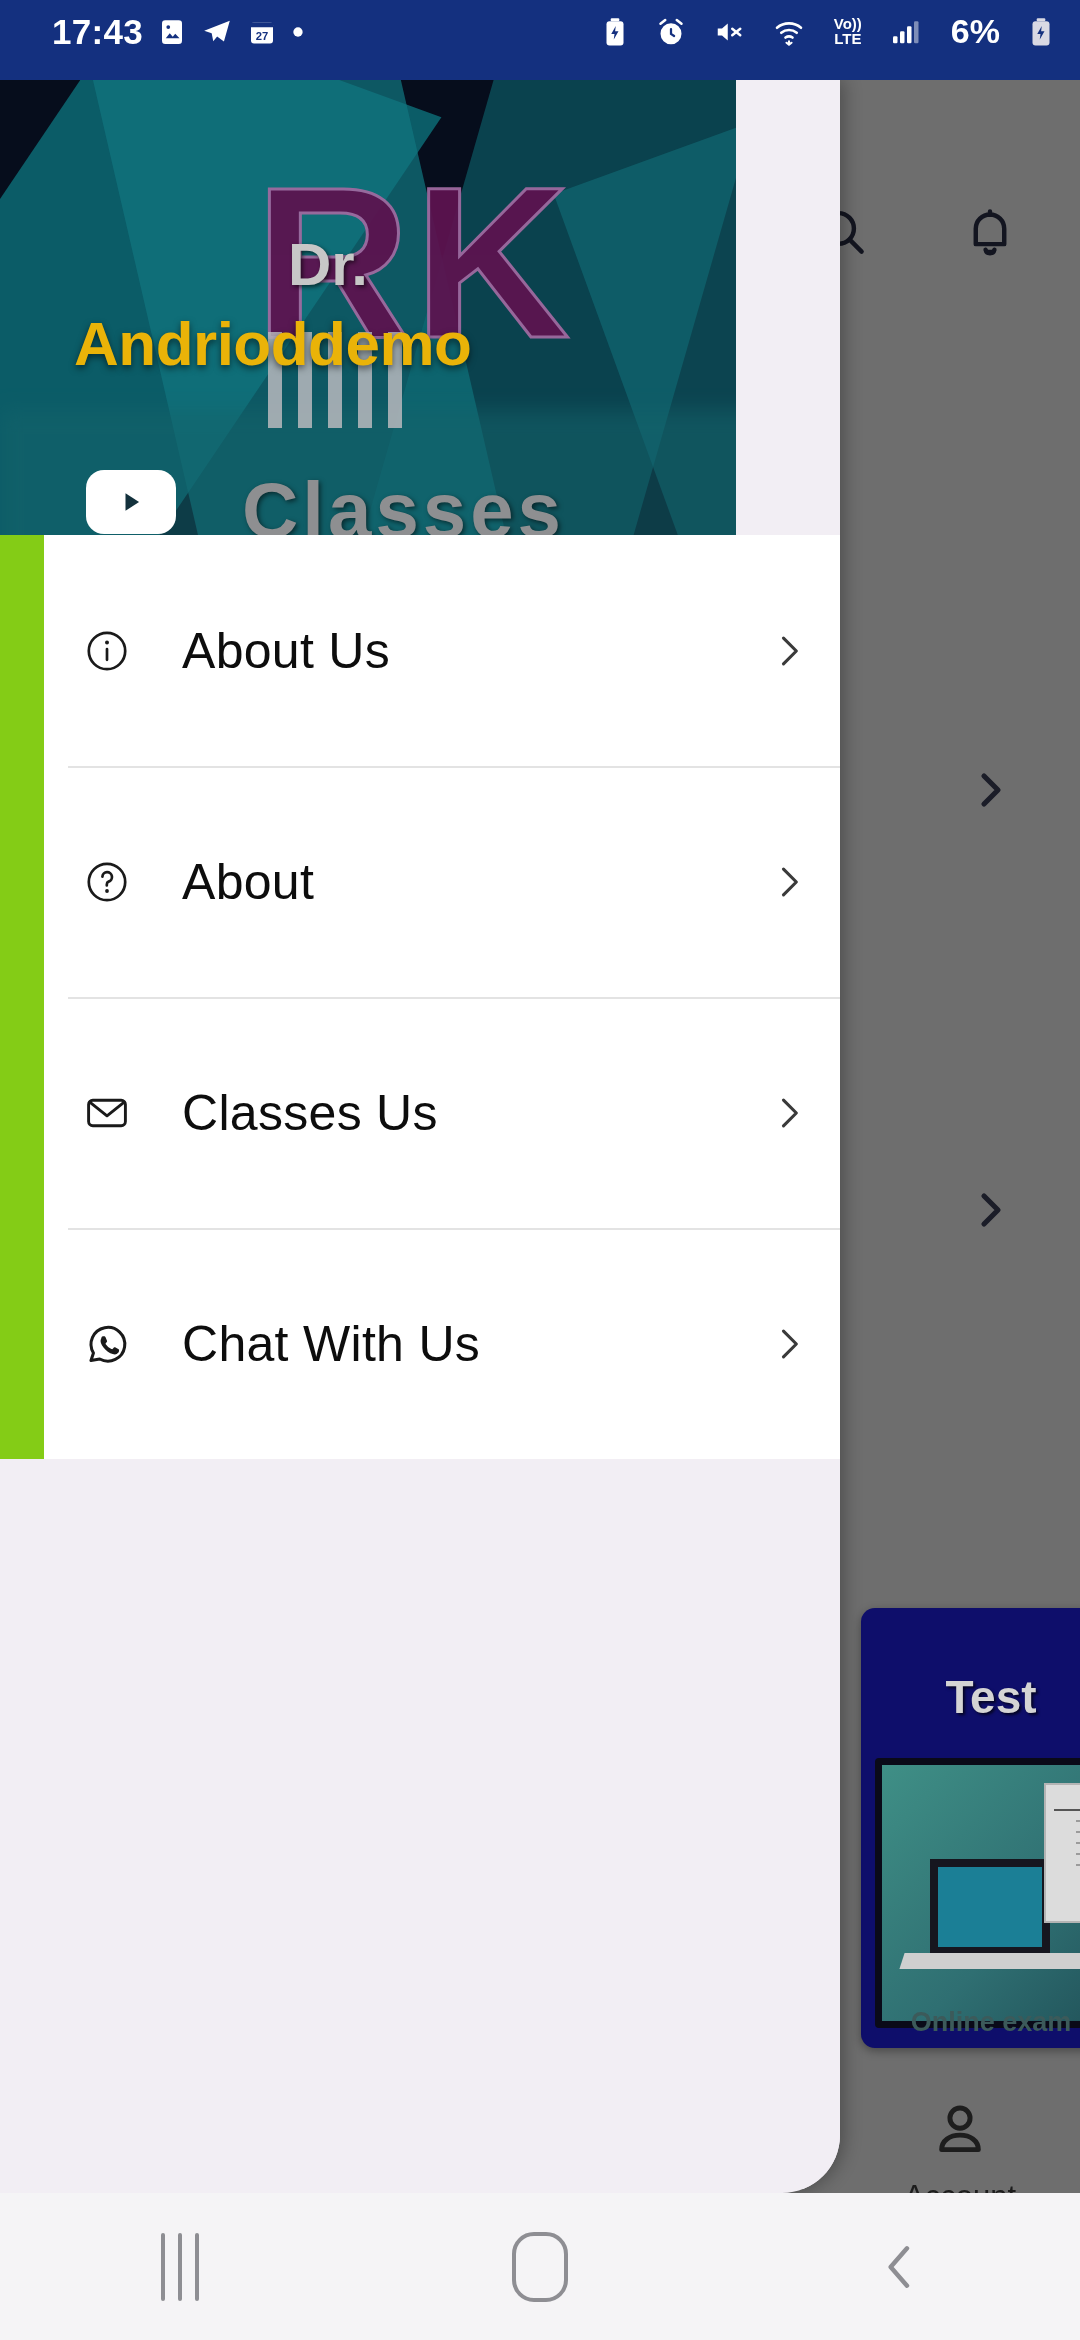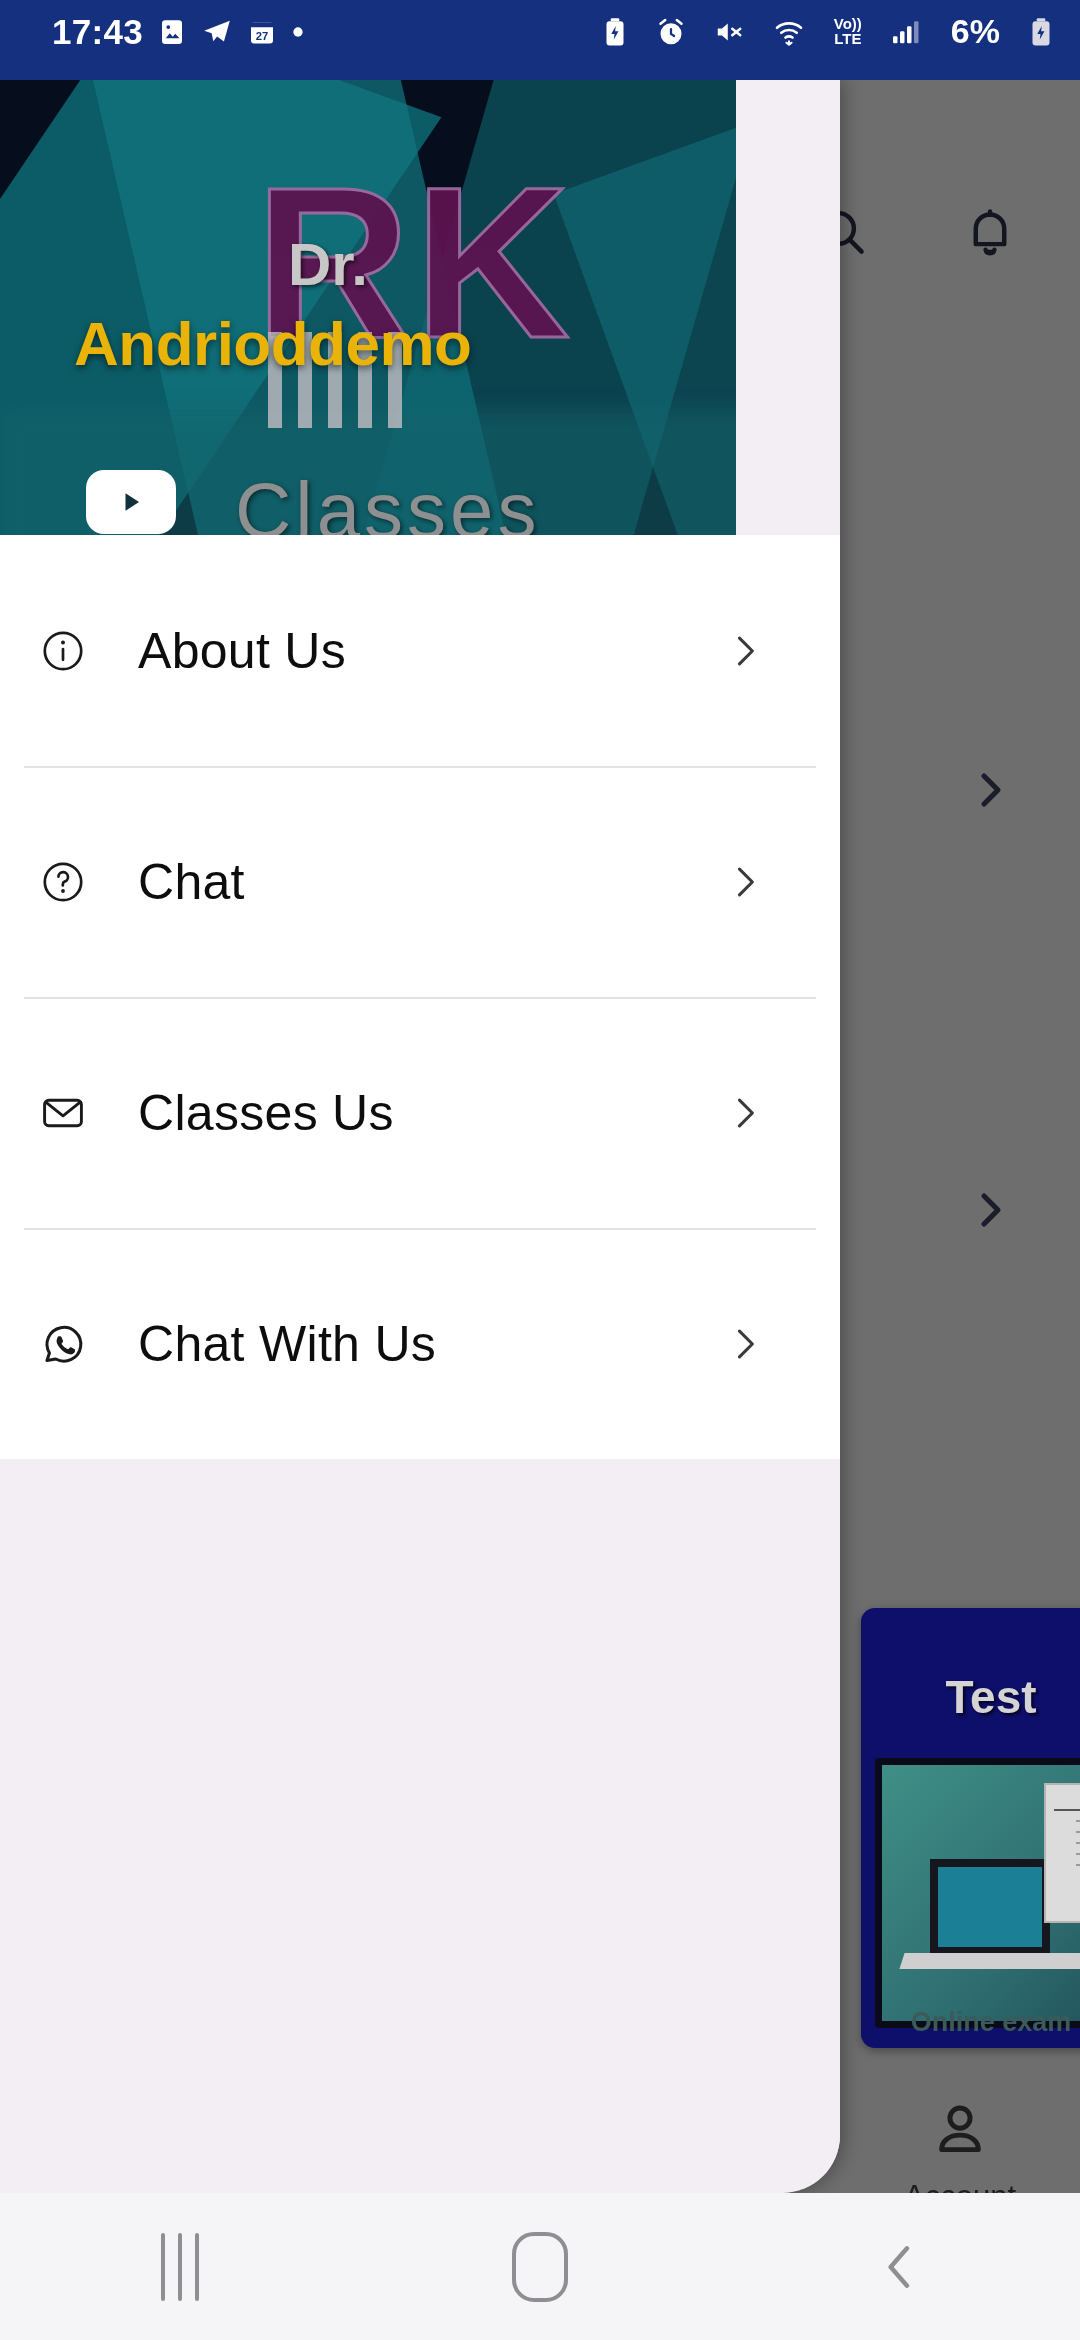--- a/index.html
+++ b/index.html
@@ -134,43 +134,43 @@
     -webkit-text-stroke:3px #9f6aa0;
     letter-spacing:4px; opacity:.95;
   }
   #logo-dr {
     position:absolute; left:288px; top:142px;
     font-size:60px; font-weight:800; color:#c7c7c7;
     text-shadow:2px 2px 4px rgba(0,0,0,.6);
     margin-top:8px;
   }
   #logo-classes {
-    position:absolute; left:235px; top:385px;
-    font-size:78px; font-weight:400; color:#8e8f91;
+    position:absolute; left:242px; top:385px;
+    font-size:78px; font-weight:700; color:#8e8f91;
     letter-spacing:4px;
     text-shadow:2px 2px 5px rgba(0,0,0,.55);
   }
   #logo-bars { position:absolute; left:268px; top:252px;
                display:flex; gap:16px; }
   #logo-bars i { display:block; width:14px; height:96px;
                  background:#b9b8bd; opacity:.85; }
   #drawer-title {
     position:absolute; left:74px; top:228px;
     font-size:62px; font-weight:800; color:#eab308;
     text-shadow:0 3px 7px rgba(0,0,0,.55);
     letter-spacing:-.5px; z-index:4;
   }
   #youtube-button {
     position:absolute; left:86px; top:390px;
     width:90px; height:64px; background:#ffffff;
     border-radius:18px; z-index:4;
     display:flex; align-items:center; justify-content:center;
   }
 
-  #drawer-menu { width:840px; background:#a3a3a3; }
+  #drawer-menu { width:840px; background:#84cc16;padding-left:44px; }
   .menu-item {
     position:relative; height:231px; width:840px;
     display:flex; align-items:center; background:#ffffff;
   }
   .menu-item + .menu-item::before {
     content:""; position:absolute; top:0; left:24px;
     width:792px; height:2px; background:#e3e3e3;
   }
   .mi-icon { width:70px; margin-left:28px;
              display:flex; align-items:center; justify-content:center; }
@@ -306,21 +306,21 @@
       </div>
 
       <div class="menu-item">
         <span class="mi-icon">
           <svg width="48" height="48" viewBox="0 0 24 24" fill="none" stroke="#1a1a1a" stroke-width="1.35" stroke-linecap="round" stroke-linejoin="round">
             <circle cx="12" cy="12" r="9.1"></circle>
             <path d="M9.7 9.3a2.4 2.4 0 1 1 3.1 2.5c-.7.3-.9.8-.9 1.5v.4"></path>
             <circle cx="12" cy="16.5" r=".95" fill="#1a1a1a" stroke="none"></circle>
           </svg>
         </span>
-        <span class="mi-label">Chat</span>
+        <span class="mi-label">About</span>
         <span class="mi-chevron">
           <svg width="44" height="44" viewBox="0 0 24 24" fill="none" stroke="#3a3a3a" stroke-width="1.7" stroke-linecap="round" stroke-linejoin="round">
             <polyline points="9,5 16,12 9,19"></polyline>
           </svg>
         </span>
       </div>
 
       <div class="menu-item">
         <span class="mi-icon">
           <svg width="48" height="48" viewBox="0 0 24 24" fill="none" stroke="#1a1a1a" stroke-width="1.45" stroke-linecap="round" stroke-linejoin="round">

